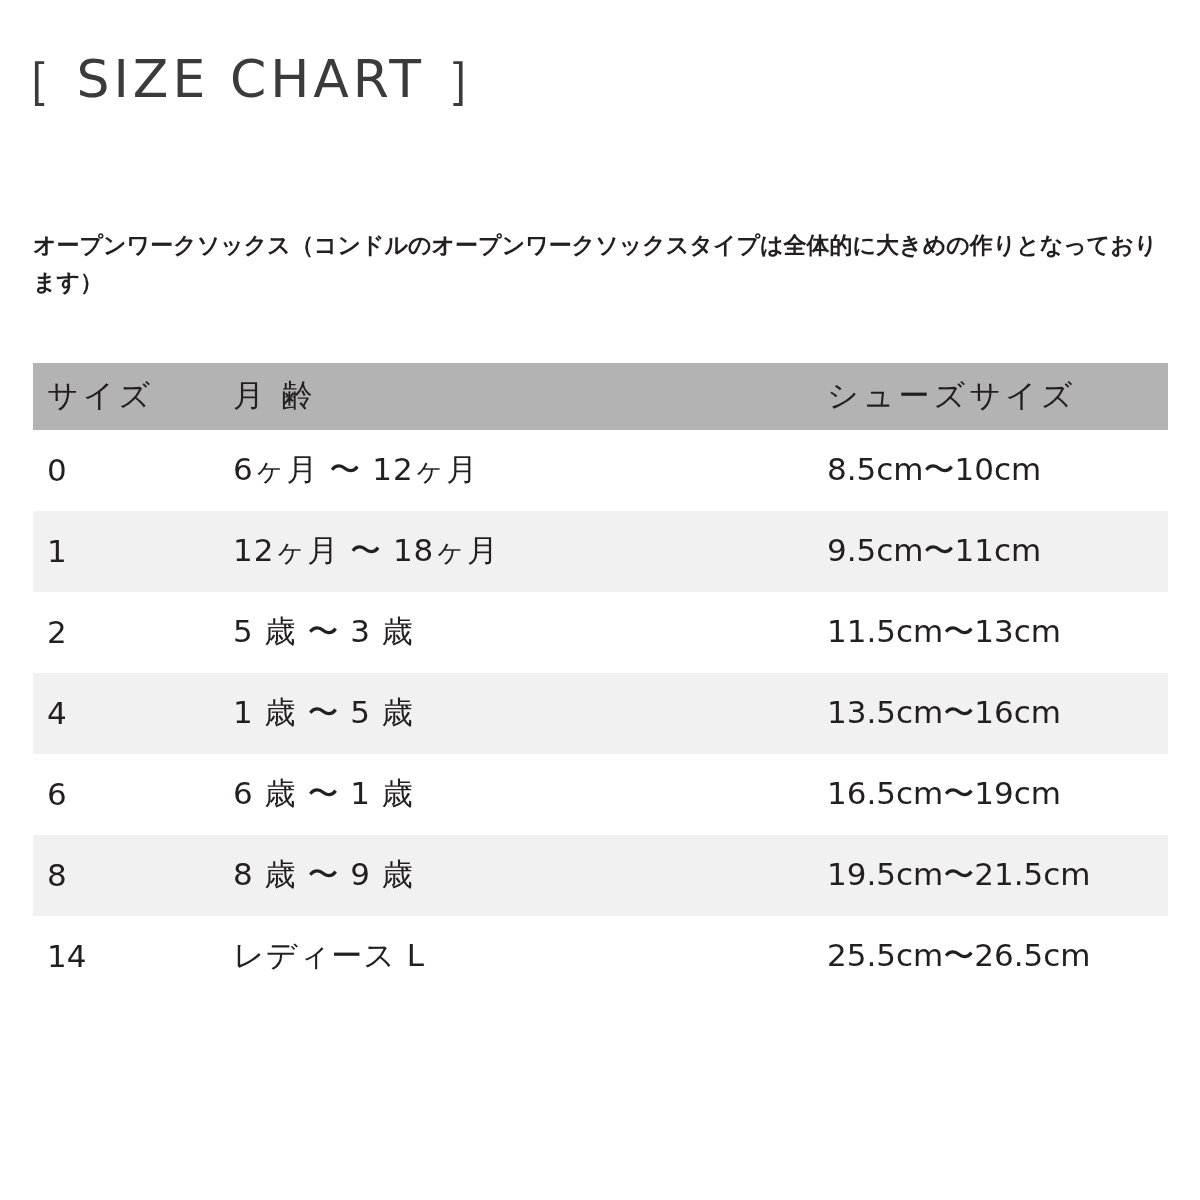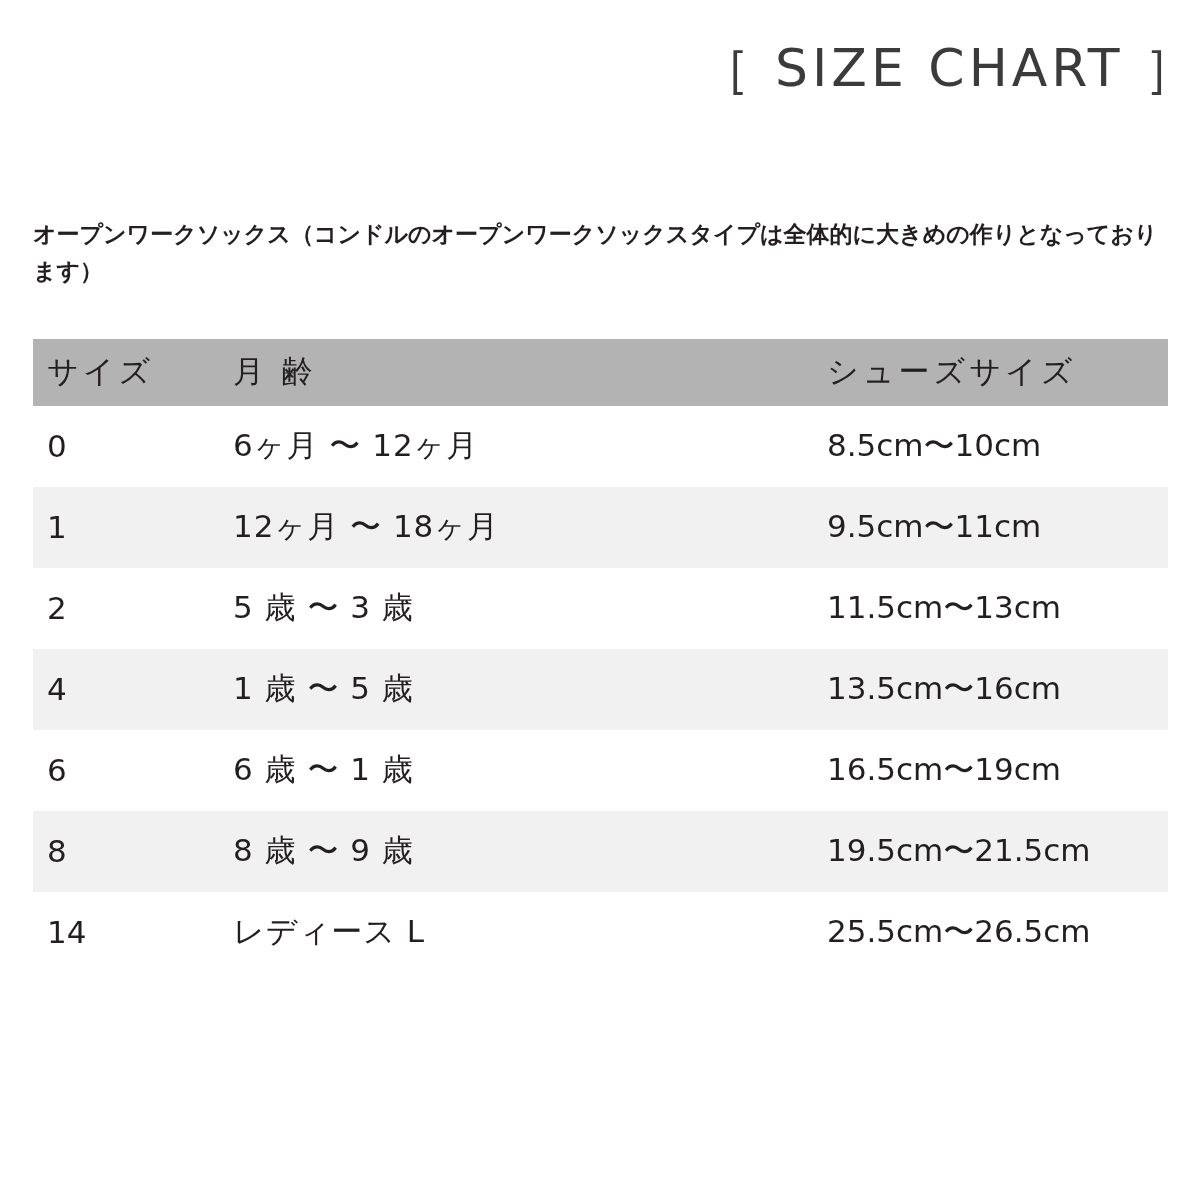--- a/index.html
+++ b/index.html
@@ -14,43 +14,43 @@
     color: #231f20;
     overflow: hidden;
   }
   .page {
     position: relative;
     width: 1200px;
     height: 1200px;
     box-sizing: border-box;
   }
   .title {
-    text-align: right;
+    text-align: left;
     font-size: 52px;
     font-weight: 400;
     letter-spacing: 4px;
     color: #3b3b3b;
-    margin: 34px 0 0 0;
+    margin: 45px 0 0 0;
     font-family: "DejaVu Sans", sans-serif;
   }
   .subtitle {
     position: absolute;
     top: 182px;
     left: 33px;
     width: 1135px;
     font-size: 23px;
     font-weight: 700;
     line-height: 1.6;
     letter-spacing: 0px;
     color: #231f20;
     font-family: "DejaVu Sans", sans-serif;
   }
   table {
     position: absolute;
-    top: 305px;
+    top: 318px;
     left: 33px;
     width: 1135px;
     border-collapse: collapse;
     table-layout: fixed;
   }
   col.c0 { width: 186px; }
   col.c1 { width: 594px; }
   col.c2 { width: 355px; }
   thead th {
     background: #b3b3b3;

